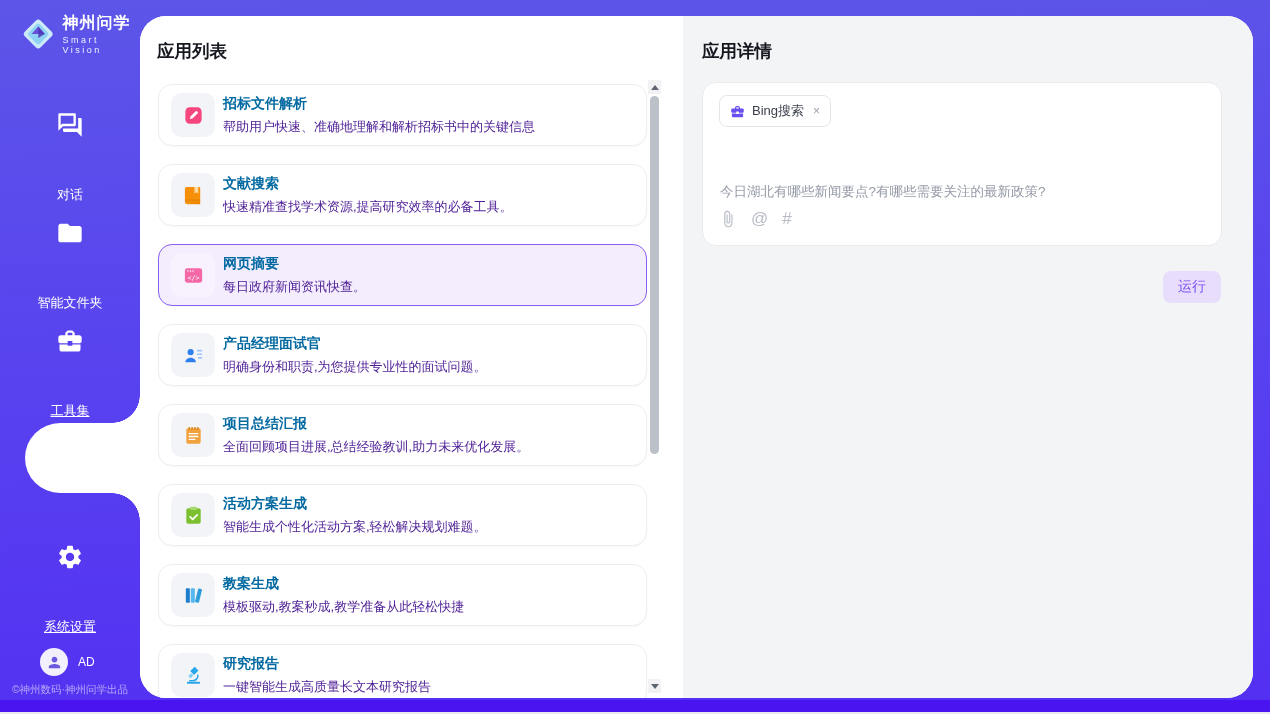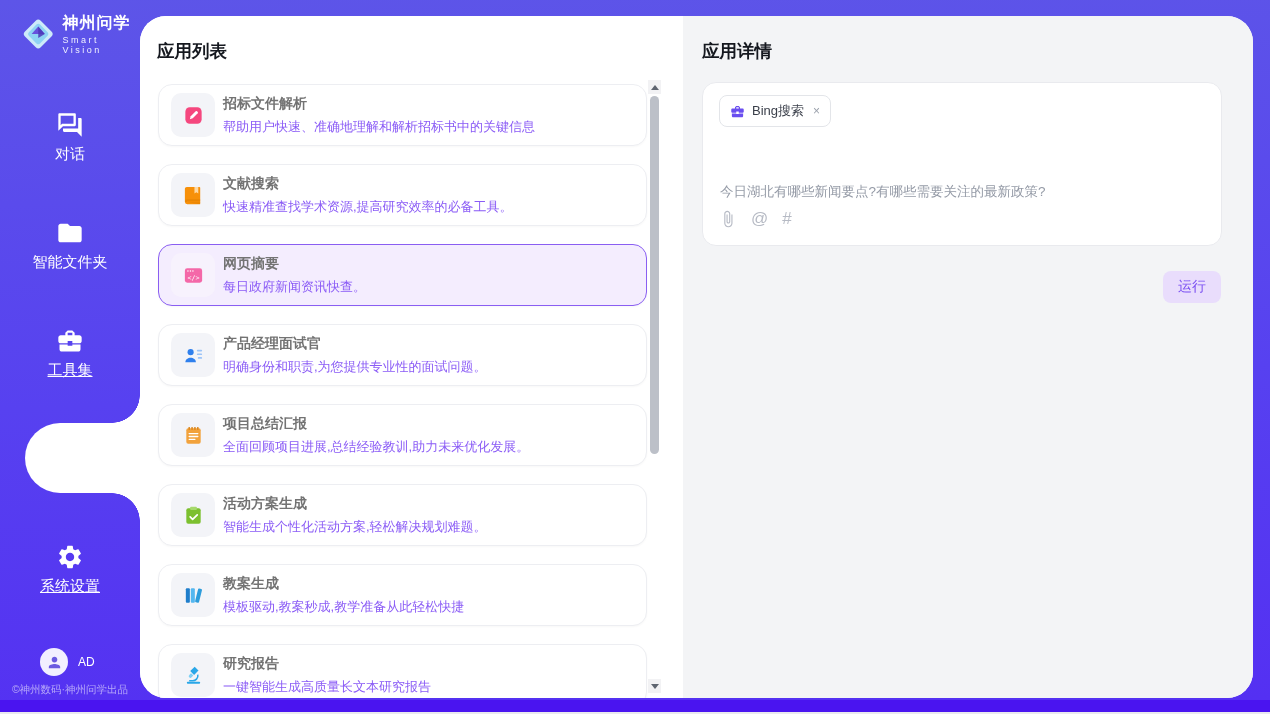--- a/index.html
+++ b/index.html
@@ -13,21 +13,21 @@
   
   .sidebar { position:absolute; left:0; top:0; width:140px; height:660px; }
   .logo { position:absolute; left:20px; top:13px; display:flex; align-items:center; gap:6px; }
   .logo svg { width:38px; height:38px; }
   .brand-name { color:#fff; font-size:16px; font-weight:700; letter-spacing:1px; }
   .brand-tag { color:#eef0ff; font-size:9px; letter-spacing:2.5px; margin-top:1px; }
 
   .nav-item { position:absolute; left:0; width:140px; display:flex; flex-direction:column;
               align-items:center; gap:6px; cursor:pointer; }
   .nav-item svg { width:28px; height:28px; }
-  .nav-label { color:#fff; font-size:15px; }
+  .nav-label { color:#fff; font-size:13px;margin-top:41px; }
   .nav-label.underlined { text-decoration:underline; }
 
   .nav-active-bump { position:absolute; left:25px; top:423px; width:115px; height:70px;
                      background:#fff; border-radius:35px 0 0 35px; }
   .nav-active-bump::before { content:''; position:absolute; right:0; top:-28px; width:28px; height:28px;
         background:radial-gradient(circle 28px at 0 0, rgba(0,0,0,0) 27.5px, #fff 28px); }
   .nav-active-bump::after { content:''; position:absolute; right:0; bottom:-28px; width:28px; height:28px;
         background:radial-gradient(circle 28px at 0 100%, rgba(0,0,0,0) 27.5px, #fff 28px); }
   .nav-item.active { z-index:2; }
   .nav-item.active .nav-label { color:#6b46f0; }
@@ -51,22 +51,22 @@
 
   .cards { position:absolute; left:18px; top:68px; width:489px; }
   .card { height:62px; margin-bottom:18px; background:#fff; border:1px solid #edeef2; border-radius:14px;
           display:flex; align-items:center; padding-left:12px; cursor:pointer;
           box-shadow:0 1px 2px rgba(16,24,40,.03); }
   .card.selected { background:#f4edfe; border:1.5px solid #8a5ef2; }
   .tile { width:44px; height:44px; border-radius:10px; background:#f3f4f8; flex:0 0 44px;
           display:flex; align-items:center; justify-content:center; margin-right:8px; }
   .card.selected .tile { background:#f7f2fd; }
   .tile svg { width:23px; height:23px; }
-  .card-title { font-size:14px; font-weight:700; color:#737373; margin-bottom:5px; }
-  .card-desc { font-size:13px; color:#8b5cf6; }
+  .card-title { font-size:14px; font-weight:700; color:#0369a1; margin-bottom:5px; }
+  .card-desc { font-size:13px; color:#4c1d95; }
 
   .scrollbar { position:absolute; right:22px; top:64px; width:13px; height:613px; }
   .scroll-up, .scroll-down { position:absolute; left:0; width:13px; height:14px; background:#f2f2f4;
           display:flex; align-items:center; justify-content:center; cursor:pointer; }
   .scroll-up { top:0; } .scroll-down { bottom:0; }
   .tri-up { width:0; height:0; border-left:4px solid transparent; border-right:4px solid transparent;
             border-bottom:5px solid #5f6570; }
   .tri-down { width:0; height:0; border-left:4px solid transparent; border-right:4px solid transparent;
               border-top:5px solid #5f6570; }
   .scroll-thumb { position:absolute; left:2px; top:16px; width:9px; height:358px;

